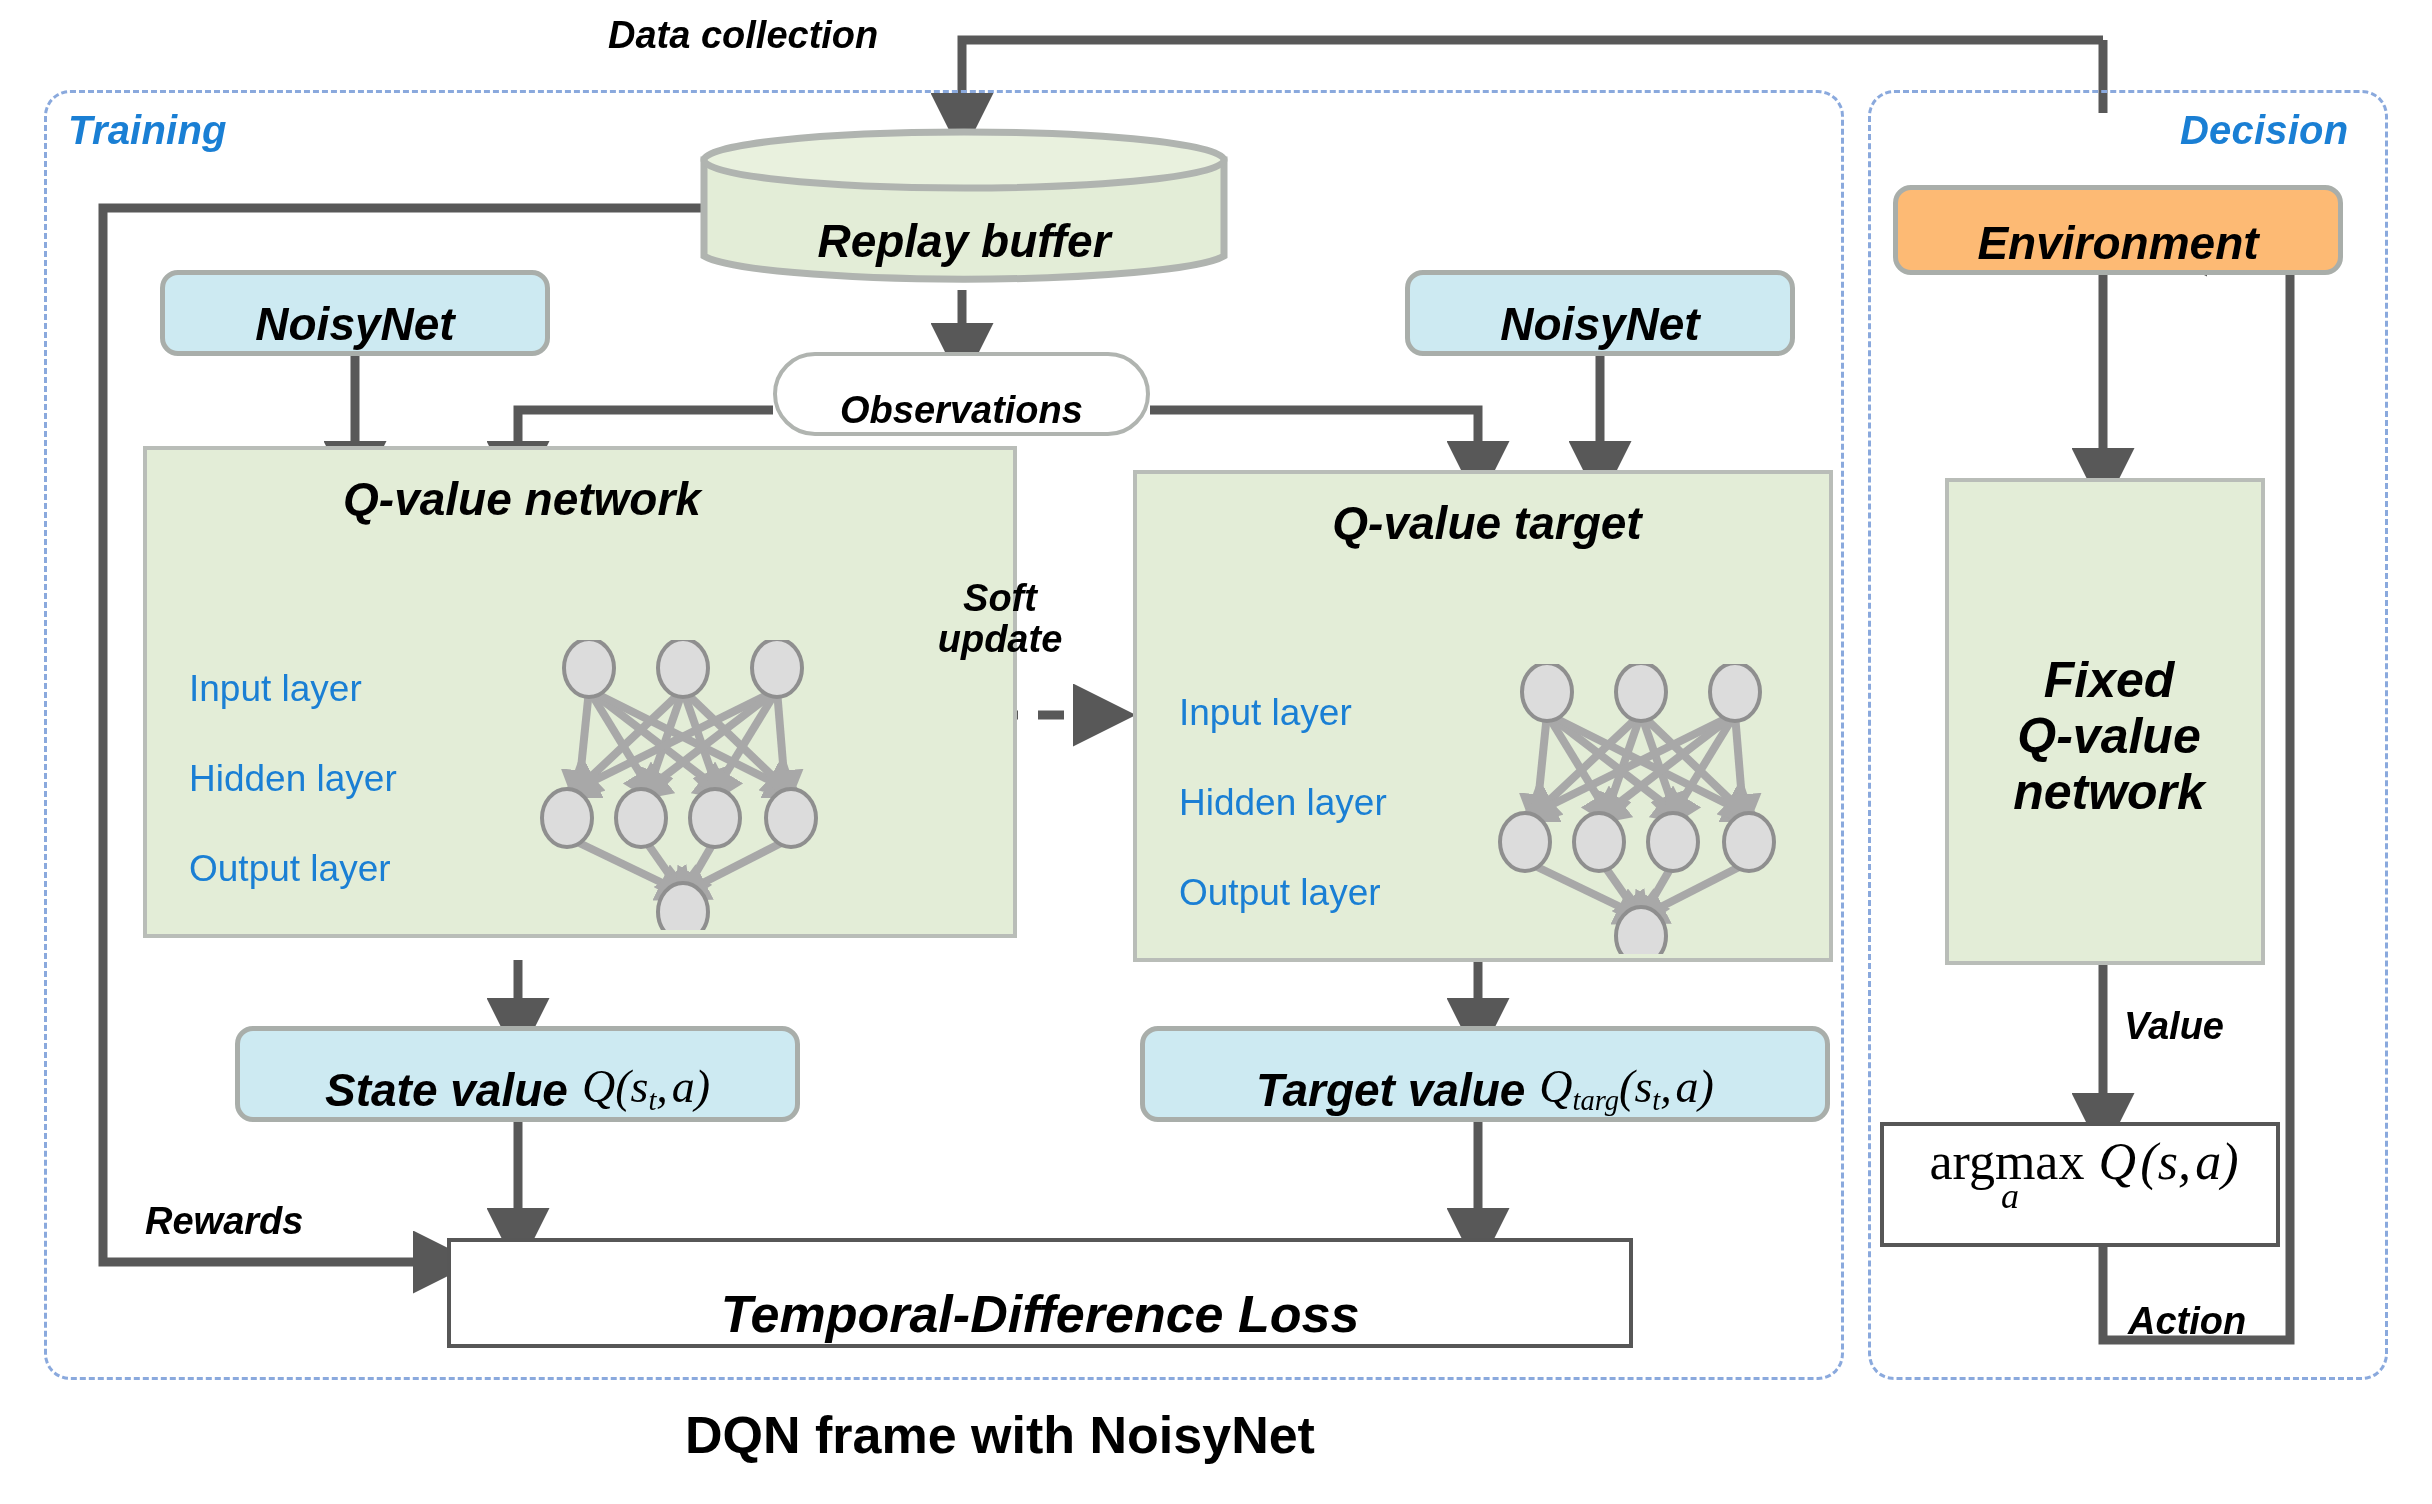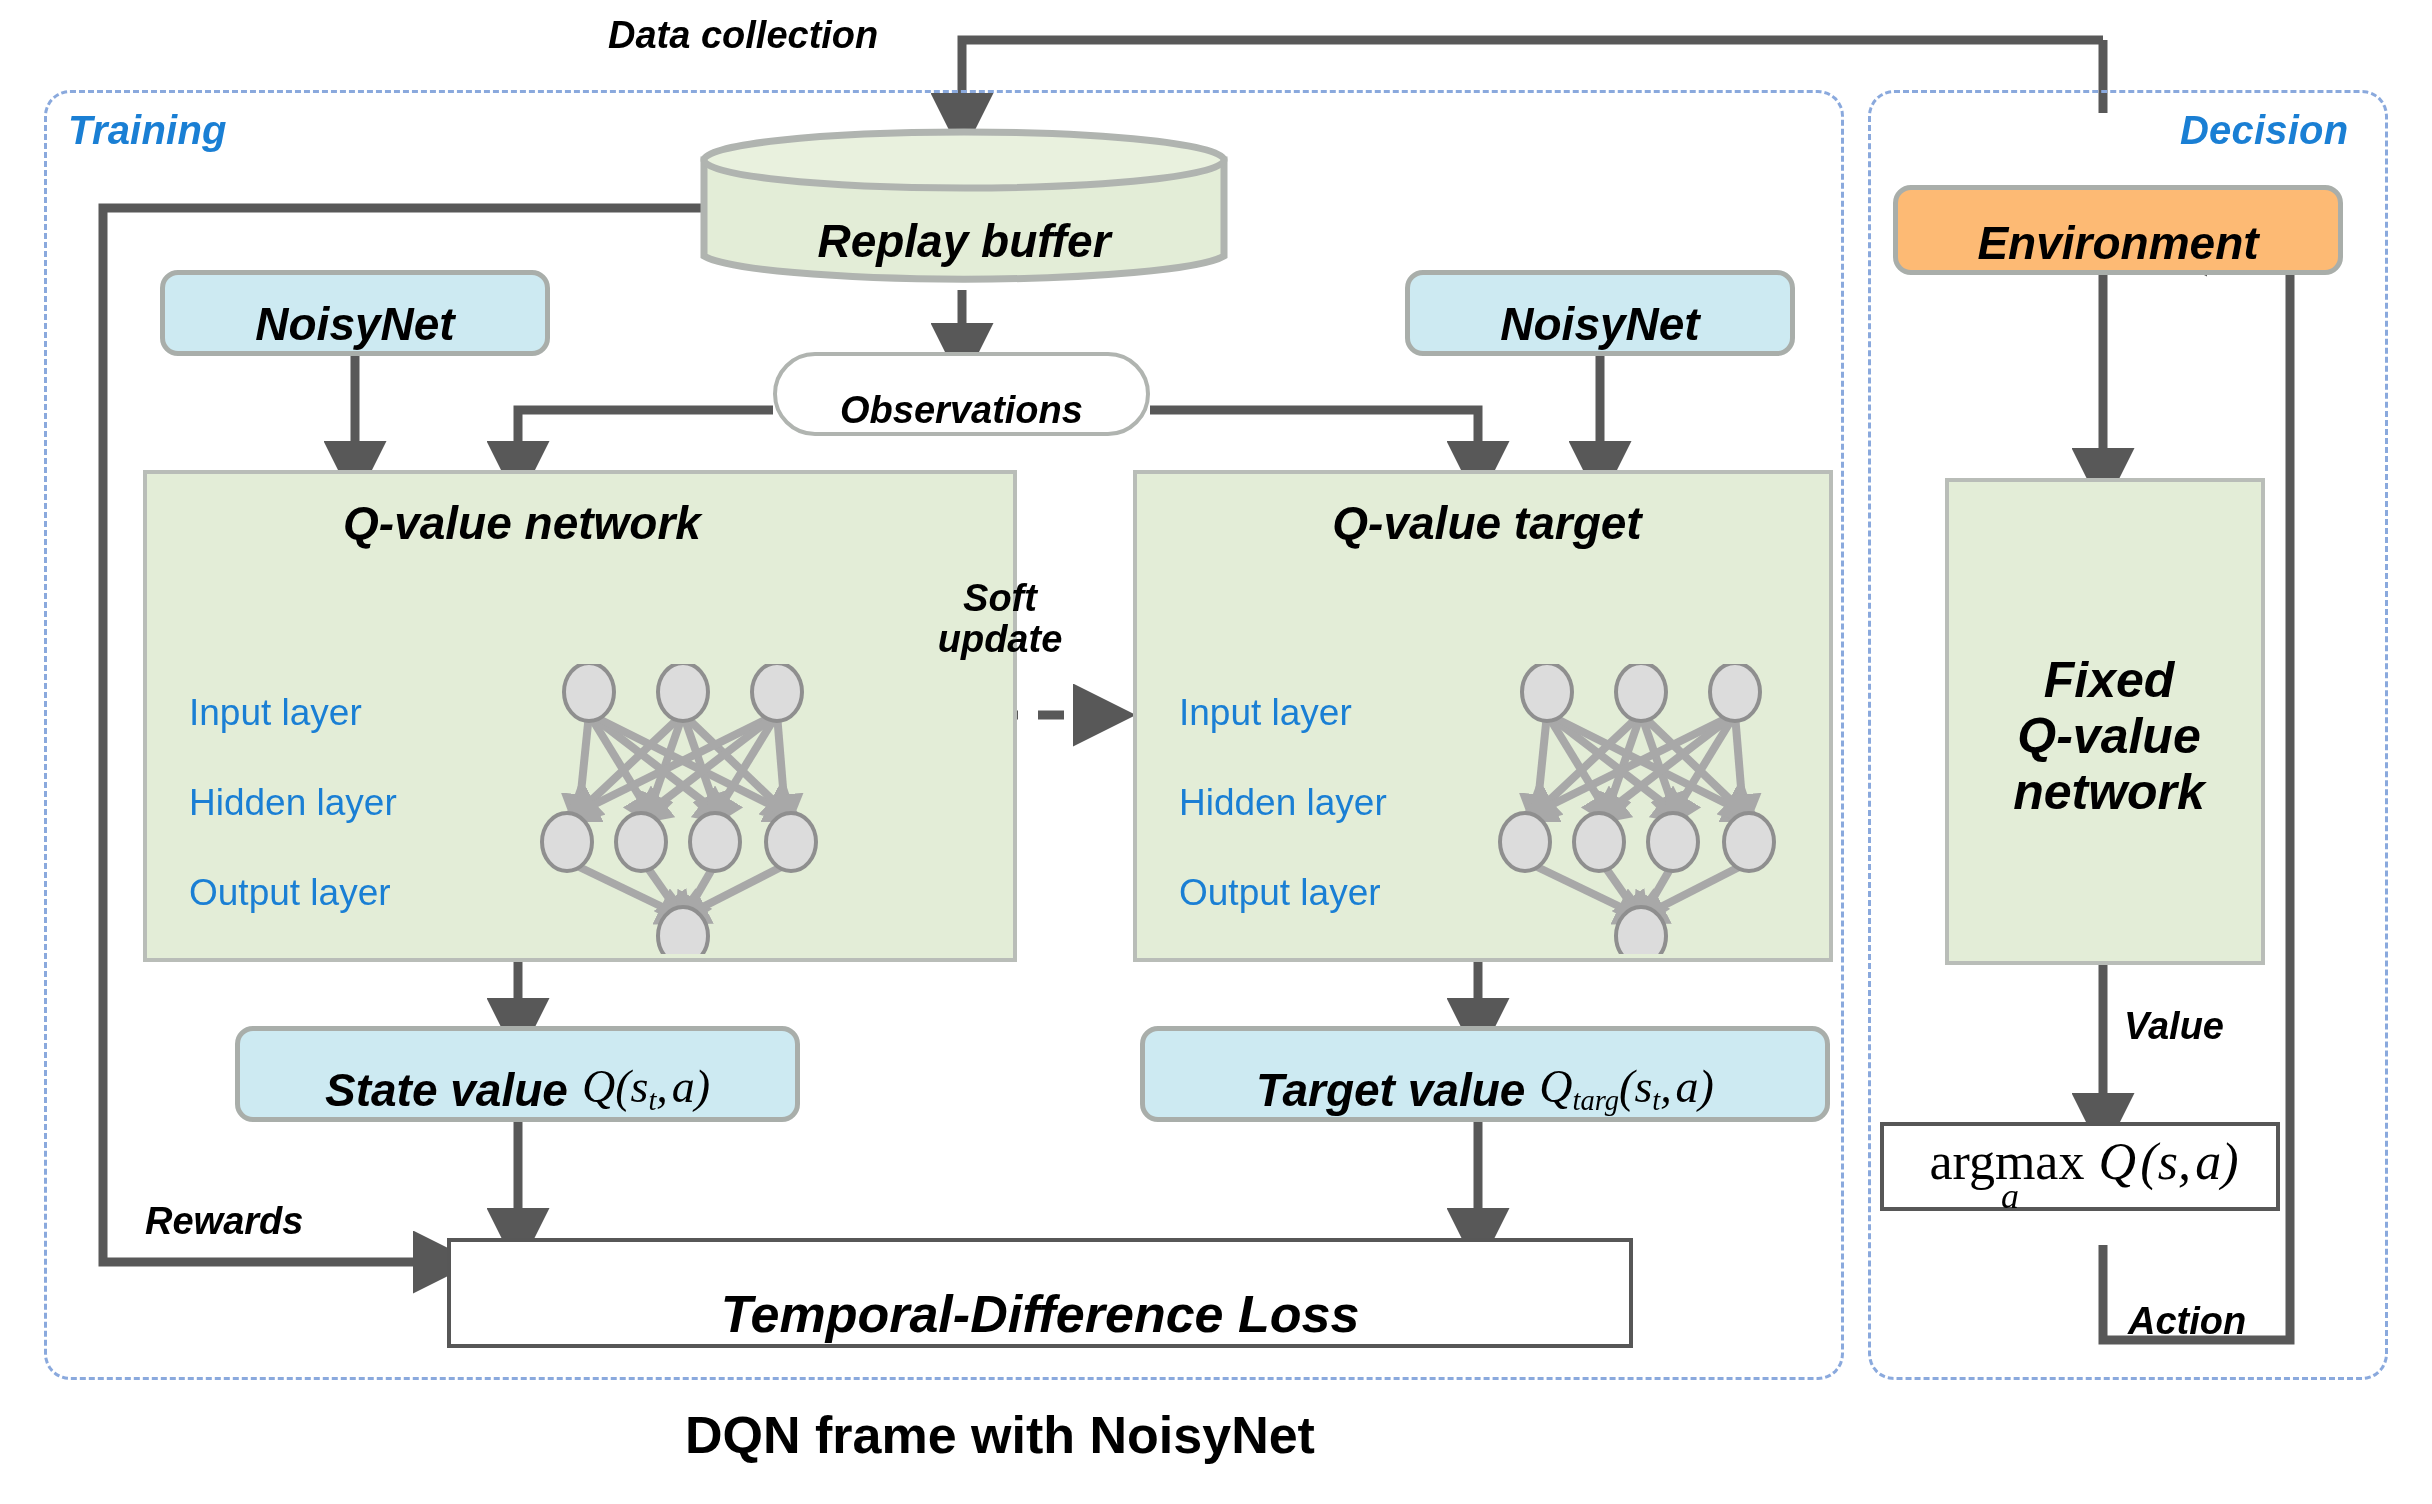--- a/index.html
+++ b/index.html
@@ -137,21 +137,21 @@
   </div>
 
   <div class="abs box-blue-round ctr" style="left:160px;top:270px;width:390px;height:86px;">
     <span class="panel-title">NoisyNet</span>
   </div>
 
   <div class="abs box-blue-round ctr" style="left:1405px;top:270px;width:390px;height:86px;">
     <span class="panel-title">NoisyNet</span>
   </div>
 
-  <div class="abs box-green-sq" style="left:143px;top:470px;width:874px;height:492px;padding-left:32px;">
+  <div class="abs box-green-sq" style="left:143px;top:446px;width:874px;height:492px;padding-left:32px;">
     <div class="abs ctr" style="left:0;top:14px;width:750px;height:62px;">
       <span class="panel-title">Q-value network</span>
     </div>
 
     <div class="abs node-label" style="left:42px;top:218px;">Input layer</div>
     <div class="abs node-label" style="left:42px;top:308px;">Hidden layer</div>
     <div class="abs node-label" style="left:42px;top:398px;">Output layer</div>
 
     <svg class="abs" style="left:390px;top:190px;" width="300" height="290" viewBox="0 0 300 290">
       <g stroke="#a8a8a8" stroke-width="8" fill="none" marker-end="url(#nnah)">
@@ -254,21 +254,21 @@
   <div class="abs box-green-sq" style="left:1945px;top:478px;width:320px;height:487px;">
     <div class="abs" style="left:0;top:170px;width:320px;text-align:center;line-height:1.12;">
       <div class="panel-title" style="font-size:50px;">Fixed</div>
       <div class="panel-title" style="font-size:50px;">Q-value</div>
       <div class="panel-title" style="font-size:50px;">network</div>
     </div>
   </div>
 
   <div class="abs edge-label" style="left:2124px;top:1005px;">Value</div>
 
-  <div class="abs box-white-sq" style="left:1880px;top:1122px;width:400px;height:89px;">
+  <div class="abs box-white-sq" style="left:1880px;top:1122px;width:400px;height:125px;">
     <div class="abs" style="left:0;top:6px;width:400px;text-align:center;">
       <span class="math-up" style="font-size:52px;">argmax</span><span class="math" style="font-size:52px;margin-left:14px;">Q (<i>s</i>, <i>a</i>)</span>
       <div class="math" style="font-size:36px;margin-left:-148px;margin-top:-16px;">a</div>
     </div>
   </div>
 
   <div class="abs edge-label" style="left:2128px;top:1290px;margin-top:10px;">Action</div>
 
   <div class="abs caption" style="left:0;top:1405px;width:2000px;">DQN frame with NoisyNet</div>
 

